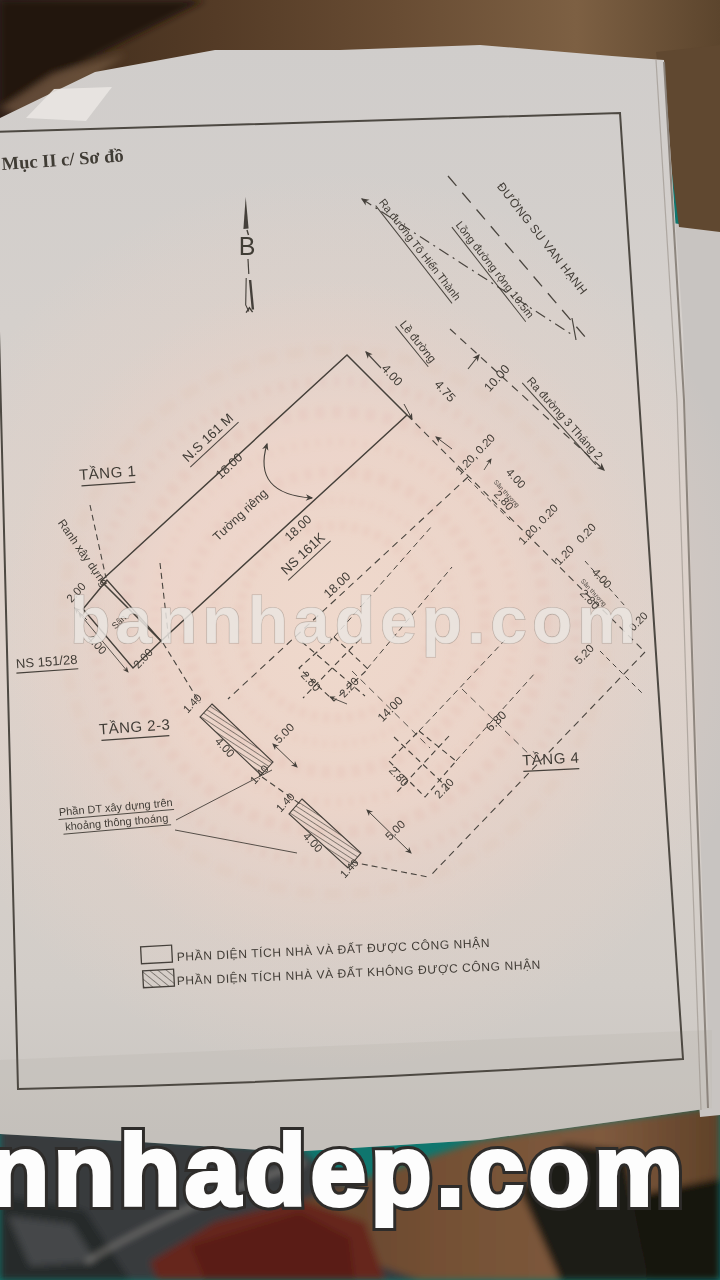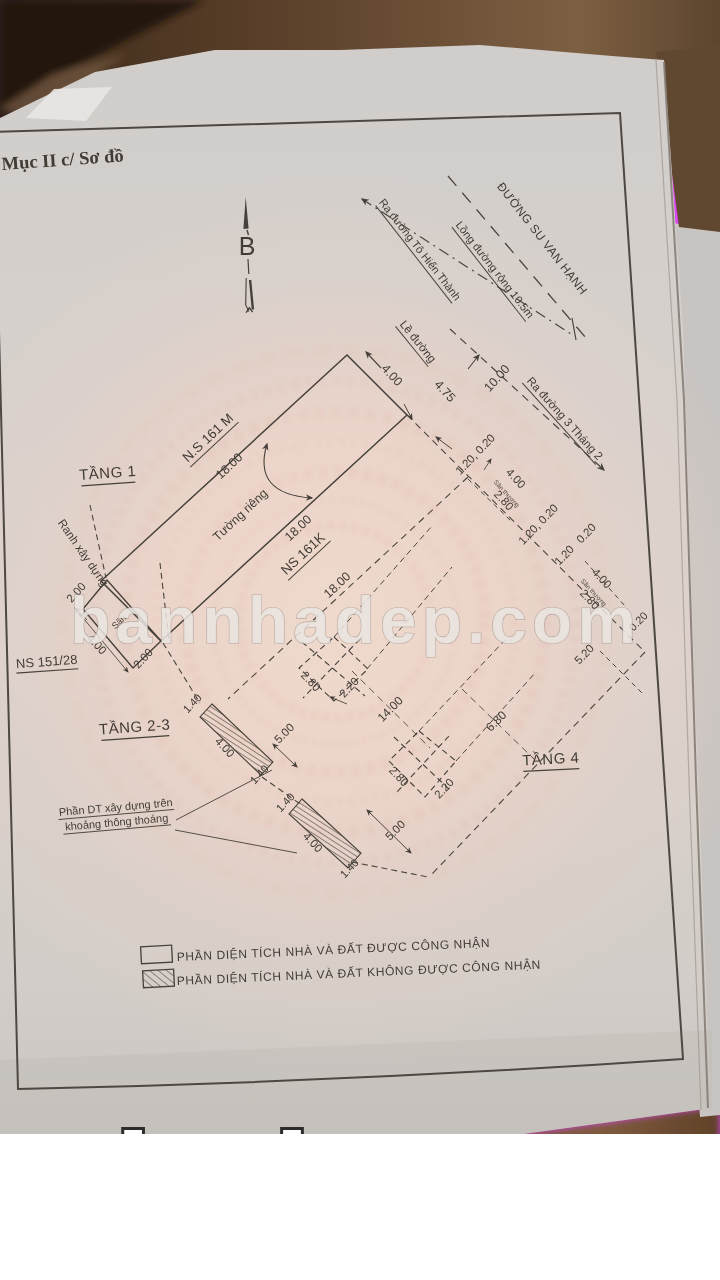--- a/index.html
+++ b/index.html
@@ -1,16 +1,16 @@
 <!DOCTYPE html>
 <html><head>
 <meta charset="utf-8">
 <style>
 html,body{margin:0;padding:0}
-.page{position:relative;width:720px;height:1134px;overflow:hidden;background:#d946ef;font-family:"Liberation Sans",sans-serif}
+.page{position:relative;width:720px;height:1280px;overflow:hidden;background:#0f766e;font-family:"Liberation Sans",sans-serif}
 svg{position:absolute;left:0;top:0}
 svg text{fill:#413c36}
 </style>
 </head>
 <body>
 <div class="page">
 <svg width="720" height="1280" viewBox="0 0 720 1280">
 <defs>
 <linearGradient id="woodTop" x1="0" y1="0" x2="1" y2="0">
  <stop offset="0" stop-color="#31211a"></stop>

